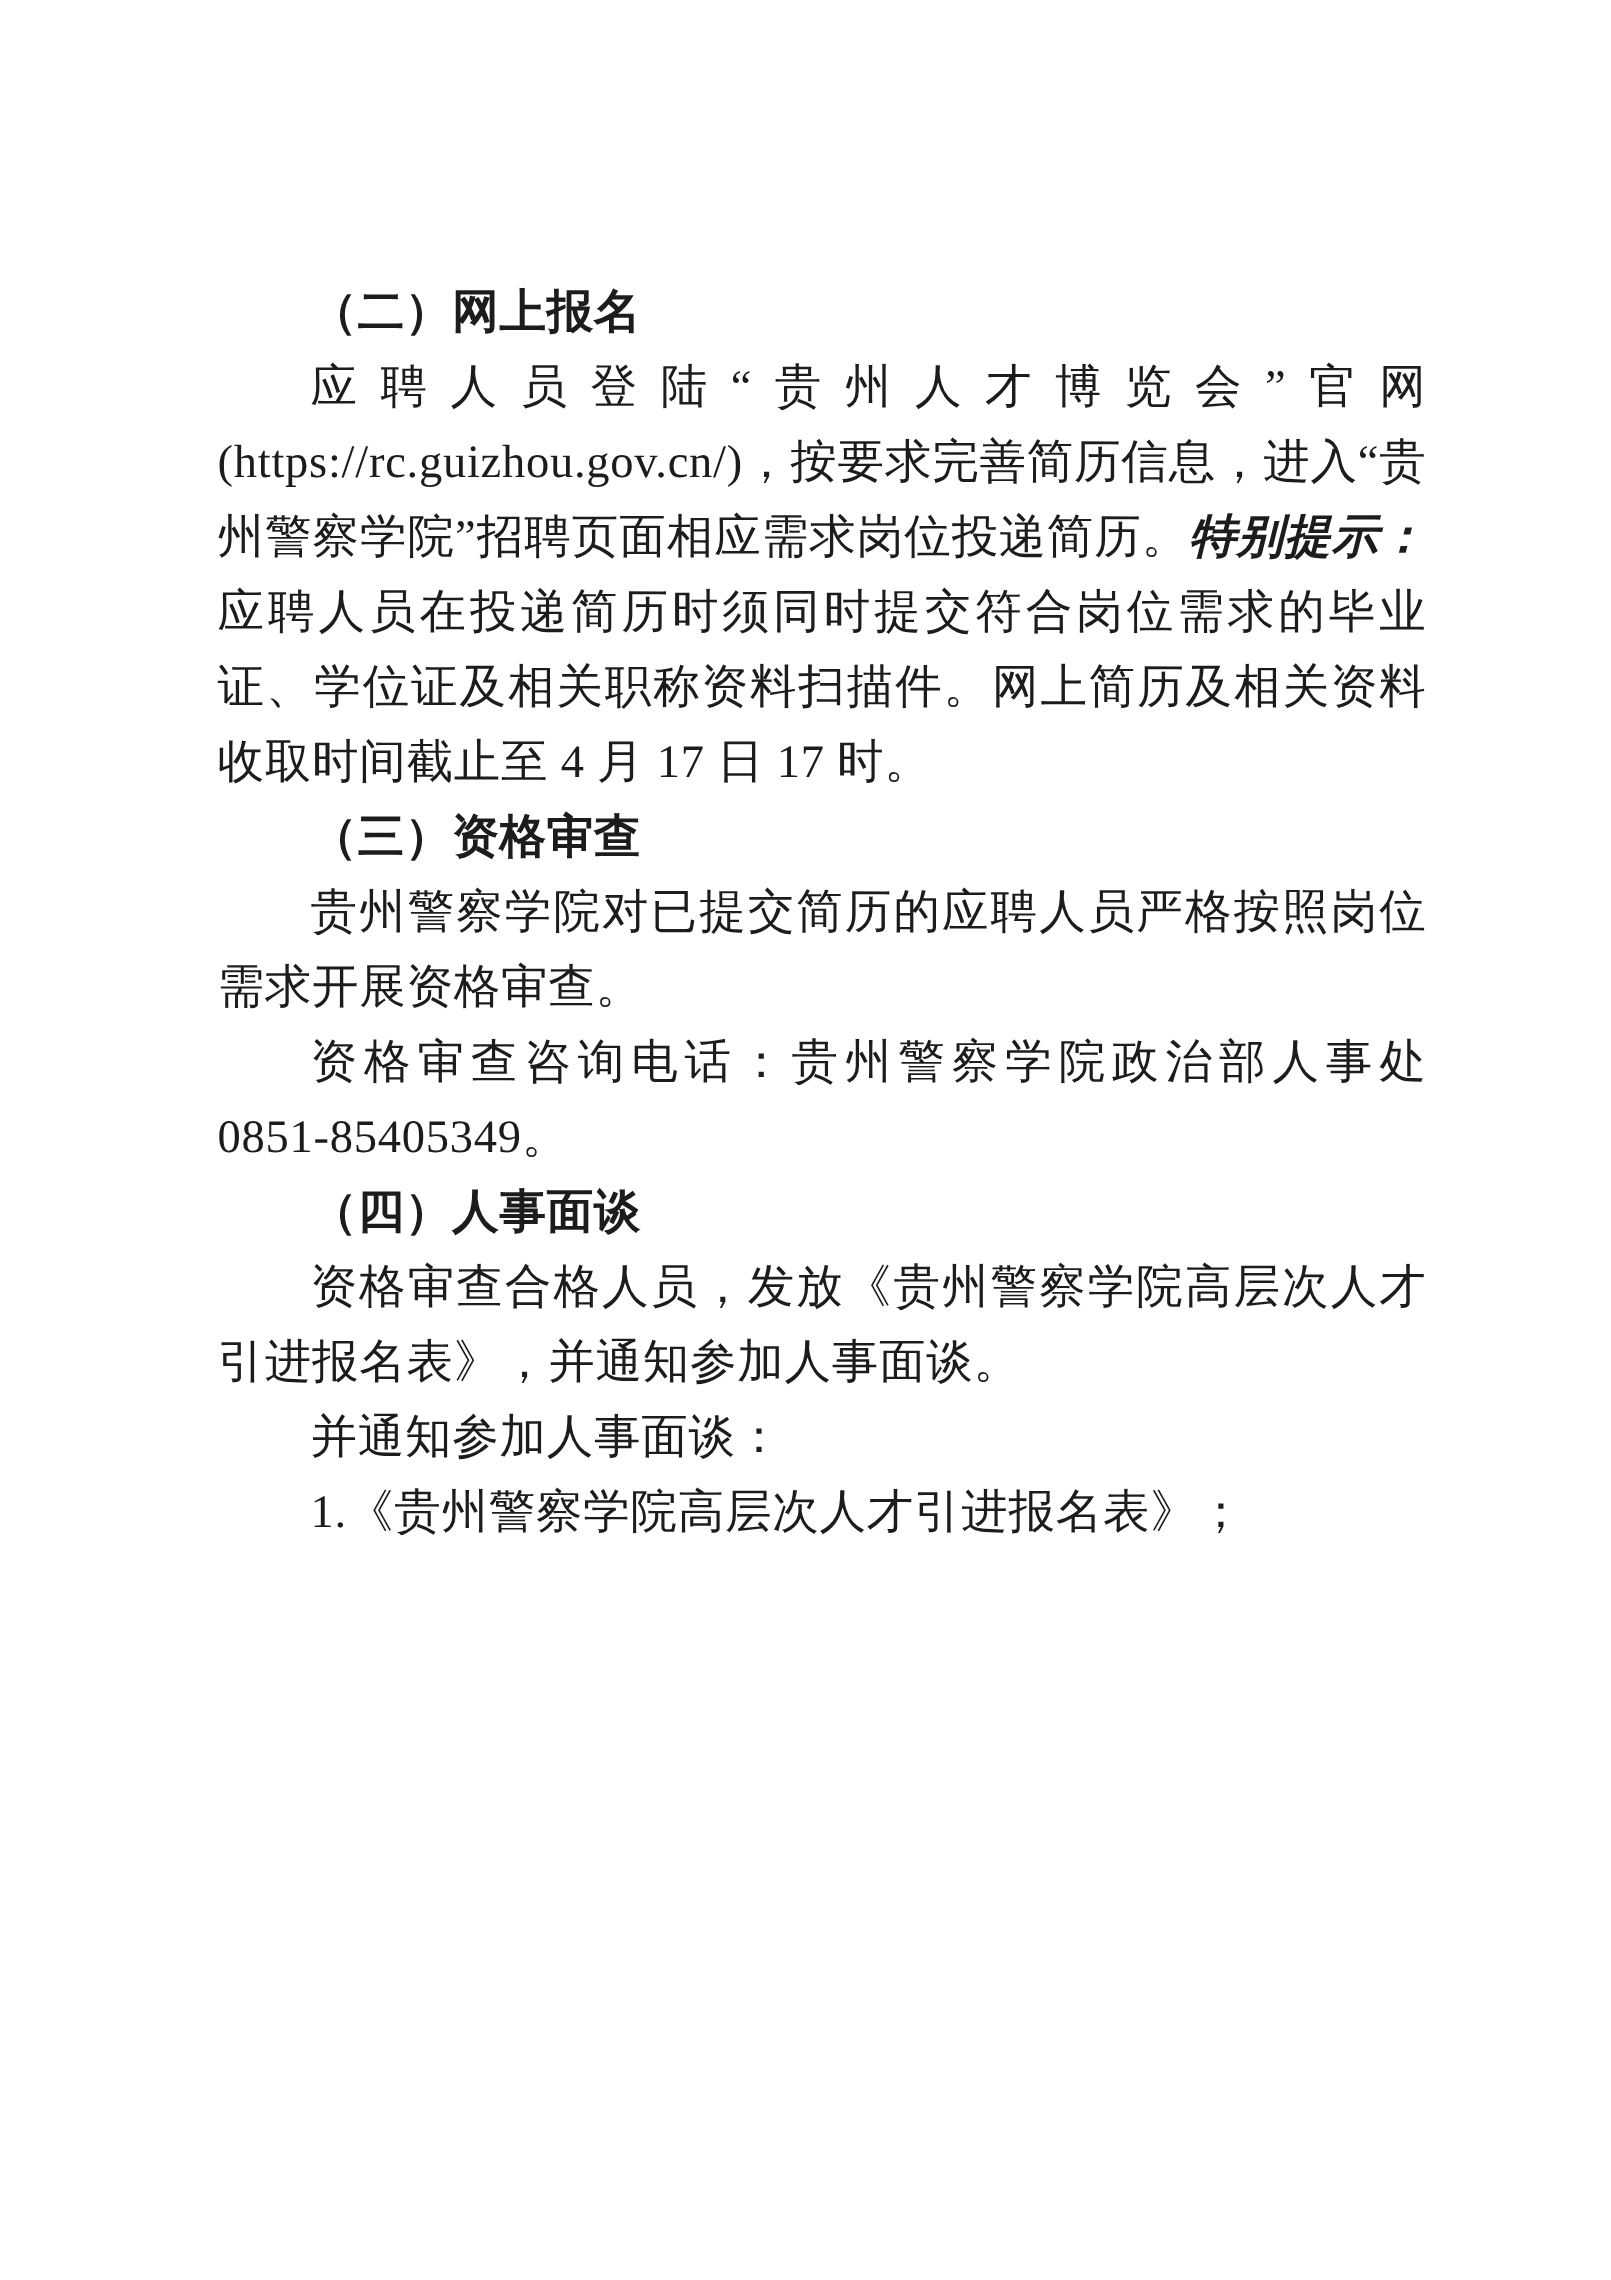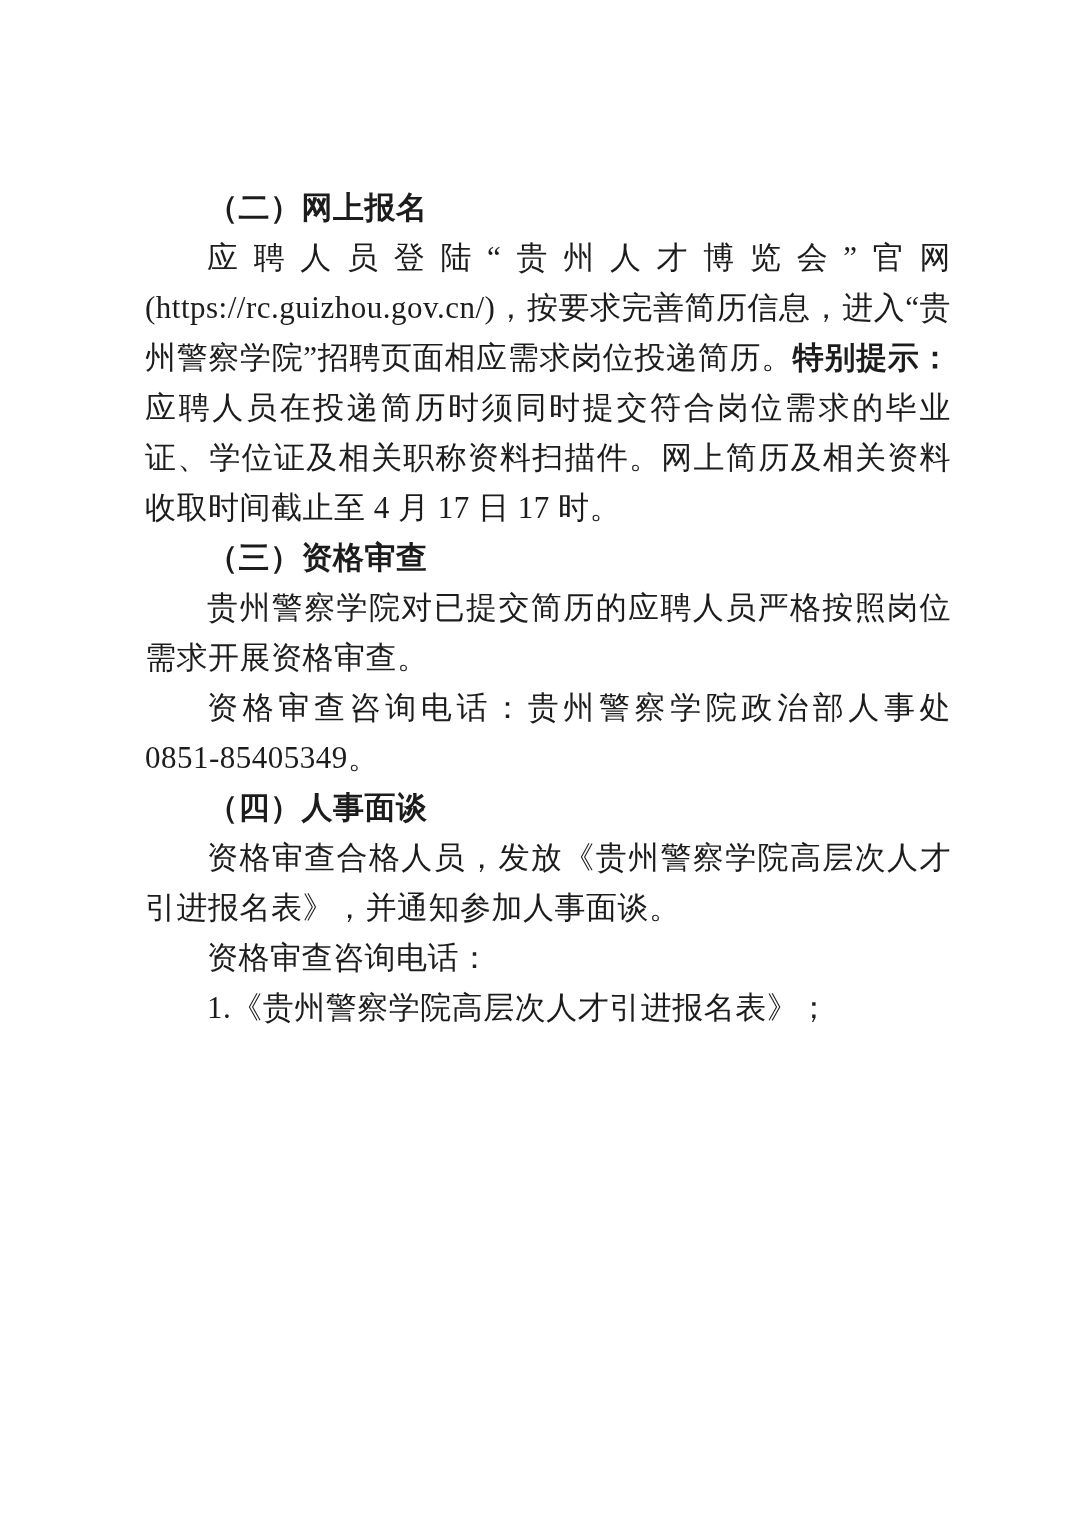--- a/index.html
+++ b/index.html
@@ -23,21 +23,21 @@
     text-align: justify;
     letter-spacing: 0.5px;
   }
   .para {
     text-indent: 2em;
     margin: 0;
   }
   .para.heading {
     font-weight: bold;
   }
-  .bold { font-weight: bold; }
+  .bold { font-weight: bold; font-style: italic; }
   .footer {
     position: absolute;
     left: 0;
     top: 1392px;
     width: 100%;
     text-align: right;
     font-size: 20px;
     line-height: 30px;
     color: #2a2a2a;
     letter-spacing: 2px;
@@ -48,19 +48,19 @@
 
 <div class="page">
   <div class="content">
       <p class="para heading"><span>（二）网上报名</span></p>
       <p class="para"><span>应聘人员登陆“贵州人才博览会”官网(https://rc.guizhou.gov.cn/)，按要求完善简历信息，进入“贵州警察学院”招聘页面相应需求岗位投递简历。</span><span class="bold">特别提示：</span><span>应聘人员在投递简历时须同时提交符合岗位需求的毕业证、学位证及相关职称资料扫描件。网上简历及相关资料收取时间截止至 4 月 17 日 17 时。</span></p>
       <p class="para heading"><span>（三）资格审查</span></p>
       <p class="para"><span>贵州警察学院对已提交简历的应聘人员严格按照岗位需求开展资格审查。</span></p>
       <p class="para"><span>资格审查咨询电话：贵州警察学院政治部人事处 0851-85405349。</span></p>
       <p class="para heading"><span>（四）人事面谈</span></p>
       <p class="para"><span>资格审查合格人员，发放《贵州警察学院高层次人才引进报名表》，并通知参加人事面谈。</span></p>
-      <p class="para"><span>资格审查咨询电话：</span></p>
+      <p class="para"><span>并通知参加人事面谈：</span></p>
       <p class="para"><span>1.《贵州警察学院高层次人才引进报名表》；</span></p>
     </div>
   <div class="footer">
     <span>第 4 页 共 7 页</span>
   </div>
 </div>
 
 </body></html>

